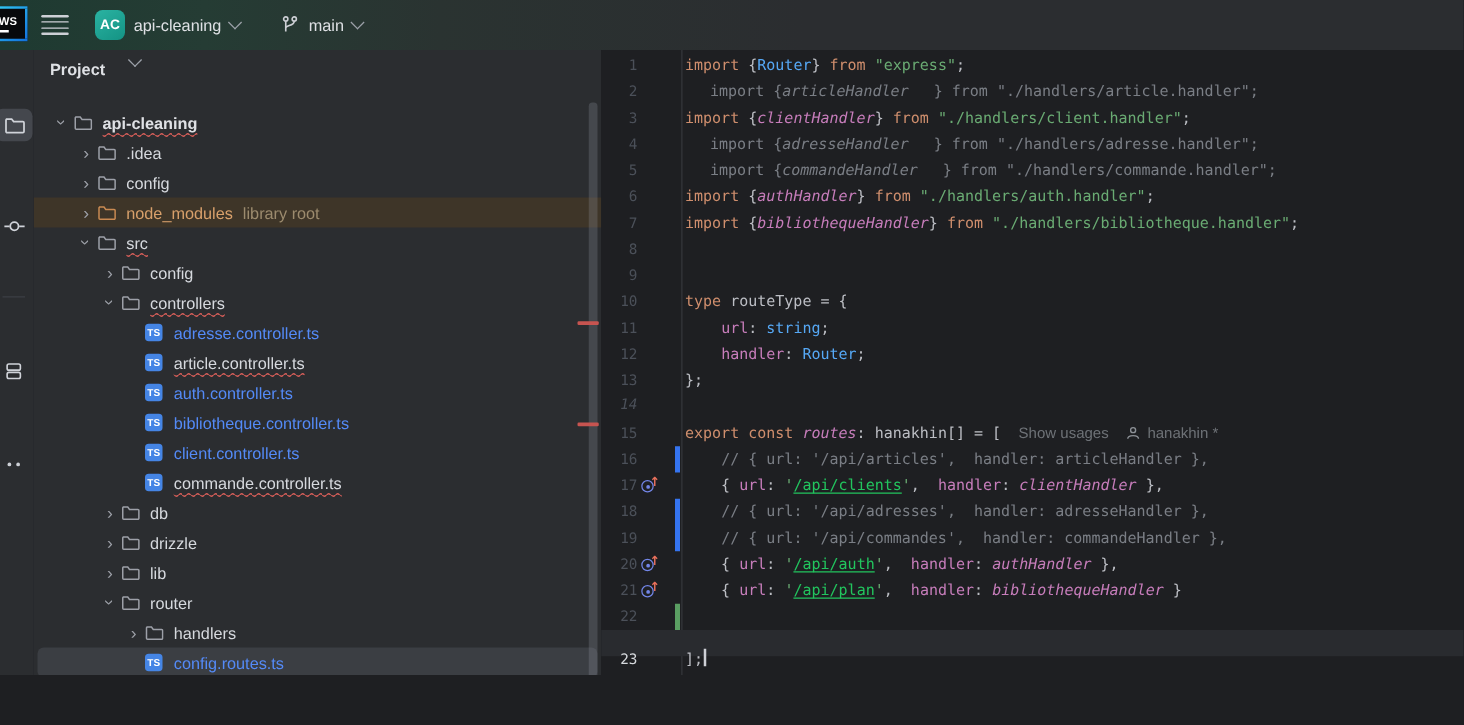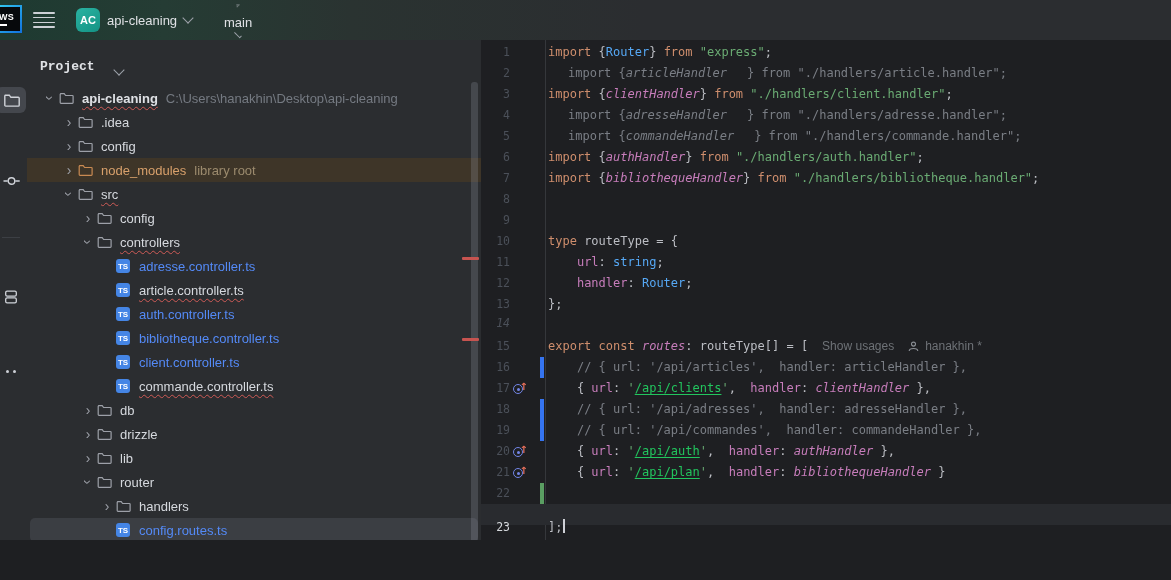--- a/index.html
+++ b/index.html
@@ -15,31 +15,31 @@
   .ws-logo .t{color:#FFF;font-size:9px;font-weight:bold;letter-spacing:.2px;line-height:9px;}
   .ws-logo .u{width:8px;height:2px;background:#FFF;margin-top:2px;}
   .burger{position:absolute;left:33px;top:12px;width:22px;height:16px;display:flex;flex-direction:column;justify-content:space-between;cursor:pointer;}
   .burger i{display:block;height:1.7px;background:#CDD0D6;border-radius:1px;}
   .proj-widget{position:absolute;left:76px;top:4px;height:32px;display:flex;align-items:center;gap:7px;cursor:pointer;}
   .badge{width:24px;height:24px;border-radius:6px;background:linear-gradient(145deg,#2AB3A2,#149384);
     color:#fff;font-size:11px;font-weight:bold;display:flex;align-items:center;justify-content:center;}
   .tb-label{color:#DFE1E5;font-size:13px;}
   .chev{width:7px;height:7px;border-right:1.6px solid #9DA2AA;border-bottom:1.6px solid #9DA2AA;
     transform:rotate(45deg);margin-top:-4px;}
-  .branch-widget{position:absolute;left:224px;top:4px;height:32px;display:flex;align-items:center;gap:7px;cursor:pointer;flex-direction:column;}
+  .branch-widget{position:absolute;left:224px;top:4px;height:32px;display:flex;align-items:center;gap:7px;cursor:pointer;}
   
   .rail{position:absolute;left:0;top:40px;width:27px;height:540px;background:#2B2D30;border-right:1px solid #1E1F22;}
   .rail-btn{position:absolute;left:-4px;width:30px;height:26px;border-radius:6px;display:flex;align-items:center;justify-content:center;cursor:pointer;}
   .rail-btn.active{background:#44474D;}
   .rail-div{position:absolute;left:2px;width:18px;height:1px;background:#3C3F44;}
   .dots{display:flex;gap:4px;}
   .dots i{width:3px;height:3px;border-radius:50%;background:#CDD0D6;}
   
   .panel{position:absolute;left:27px;top:40px;width:454px;height:540px;background:#2B2D30;overflow:hidden;}
-  .panel-header{position:absolute;left:13px;top:8px;height:26px;display:flex;align-items:flex-end;gap:20px;cursor:pointer;font-family:Liberation Mono, monospace;}
+  .panel-header{position:absolute;left:13px;top:8px;height:26px;display:flex;align-items:flex-start;gap:20px;cursor:pointer;}
   .panel-title{color:#DFE1E5;font-size:13px;font-weight:bold;}
   .tree{position:absolute;left:0;top:46px;width:454px;}
   .tree-row{position:absolute;left:0;width:454px;height:24px;display:flex;align-items:center;cursor:pointer;font-size:13px;color:#D6D9DE;}
   .tree-row .chevbox{width:16px;height:16px;flex:0 0 16px;display:flex;align-items:center;justify-content:center;color:#9DA0A8;font-size:14px;}
   .tree-row .chevbox.exp{transform:rotate(90deg);}
   .tree-row .icobox{width:16px;height:16px;flex:0 0 16px;display:flex;align-items:center;justify-content:center;margin-right:8px;}
   .ts-ico{width:14px;height:14px;border-radius:3px;background:#4585E5;color:#fff;font-size:8px;font-weight:bold;
     display:flex;align-items:center;justify-content:center;font-family:"Liberation Sans",sans-serif;}
   .nm{white-space:nowrap;}
   .nm.bold{font-weight:bold;color:#DFE1E5;}
@@ -154,21 +154,20 @@
     </div>
     <div class="tree" id="tree">
         <div class="tree-row" style="top: 0px; padding-left: 15px;">
           <span class="chevbox exp">›</span>
           <span class="icobox">
             <svg class="lineico" width="15" height="13" viewBox="0 0 15 13" fill="none" stroke="#9DA0A8" stroke-width="1.2">
               <path d="M1.2 1.6 h4 l1.4 1.9 h6.7 a0.8 0.8 0 0 1 0.8 0.8 v6.3 a0.8 0.8 0 0 1 -0.8 0.8 h-11.3 a0.8 0.8 0 0 1 -0.8 -0.8 v-8.2 a0.8 0.8 0 0 1 0.8 -0.8 z"></path>
             </svg>
           </span>
           <span class="nm bold squig">api-cleaning</span>
-          <span class="suffix">C:\Users\hanakhin\Desktop\api-cleaning</span>
         </div>
         <div class="tree-row" style="top: 24px; padding-left: 34px;">
           <span class="chevbox">›</span>
           <span class="icobox">
             <svg class="lineico" width="15" height="13" viewBox="0 0 15 13" fill="none" stroke="#9DA0A8" stroke-width="1.2">
               <path d="M1.2 1.6 h4 l1.4 1.9 h6.7 a0.8 0.8 0 0 1 0.8 0.8 v6.3 a0.8 0.8 0 0 1 -0.8 0.8 h-11.3 a0.8 0.8 0 0 1 -0.8 -0.8 v-8.2 a0.8 0.8 0 0 1 0.8 -0.8 z"></path>
             </svg>
           </span>
           <span class="nm">.idea</span>
         </div>
@@ -391,21 +390,21 @@
         <div class="cl" style="top: 254px;">
           <span class="ln">13</span>
           <span class="code"><span class="tk-def">};</span></span>
         </div>
         <div class="cl" style="top: 273px; font-style: italic;">
           <span class="ln">14</span>
           <span class="code"></span>
         </div>
         <div class="cl" style="top: 296px;">
           <span class="ln">15</span>
-          <span class="code"><span class="tk-kw">export const </span><span class="tk-h">routes</span><span class="tk-def">: routeType[] = [</span><span class="cv">Show usages</span><span class="cv-person"><svg width="11" height="11" viewBox="0 0 11 11" fill="none" stroke="#8C9096" stroke-width="1.1">
+          <span class="code"><span class="tk-kw">export const </span><span class="tk-h">routes</span><span class="tk-def">: hanakhin[] = [</span><span class="cv">Show usages</span><span class="cv-person"><svg width="11" height="11" viewBox="0 0 11 11" fill="none" stroke="#8C9096" stroke-width="1.1">
                 <circle cx="5.5" cy="3.1" r="2"></circle>
                 <path d="M1.2 10 c0 -3.4 8.6 -3.4 8.6 0"></path>
               </svg></span><span class="cv-author">hanakhin *</span></span>
         </div>
         <div class="cl" style="top: 317px;">
           <span class="ln">16</span>
           <div class="chg modified"></div>
           <span class="code"><span class="tk-def">    </span><span class="tk-cmt">// { url: '/api/articles',  handler: articleHandler },</span></span>
         </div>
         <div class="cl" style="top: 338px;">

